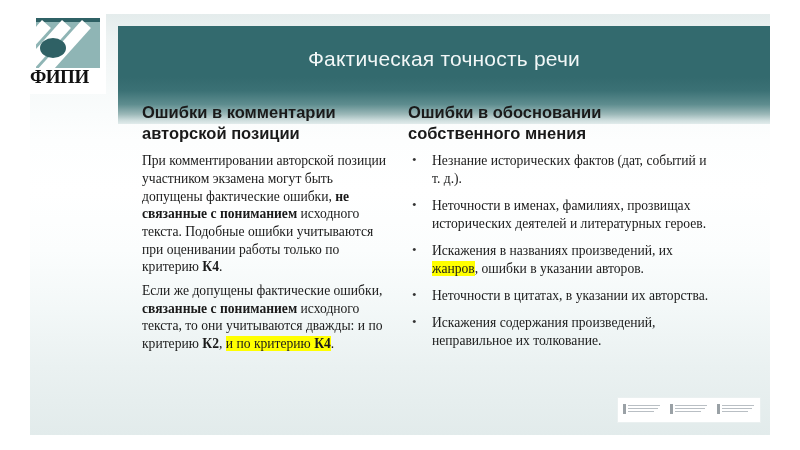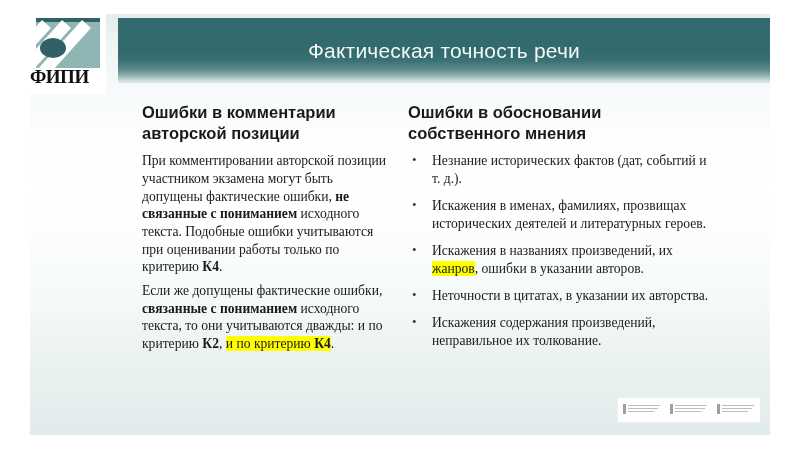--- a/index.html
+++ b/index.html
@@ -32,23 +32,23 @@
         #f3f8f8 70%,
         #eaf1f1 84%,
         #e2ebeb 100%);
     overflow: hidden;
   }
 
   
   .header-band {
     position: absolute;
     left: 88px;
-    top: 4px;
+    top: 12px;
     width: 652px;
-    height: 65px;
+    height: 98px;
     background: linear-gradient(180deg,
         #336a6e 0%,
         #336a6e 52%,
         #3b7175 66%,
         #5e8d8f 80%,
         #9bb8b8 90%,
         #ccdcdc 96%,
         #e2ecec 100%);
   }
   .header-title {
@@ -245,21 +245,21 @@
       <div id="left-paras">
           <p class="para">При комментировании авторской позиции участником экзамена могут быть допущены фактические ошибки, <b>не связанные с пониманием</b> исходного текста. Подобные ошибки учитываются при оценивании работы только по критерию <b>К4</b>.</p>
           <p class="para">Если же допущены фактические ошибки, <b>связанные с пониманием</b> исходного текста, то они учитываются дважды: и по критерию <b>К2</b>, <span class="hl">и по критерию </span><span class="hl"><b>К4</b></span>.</p>
         </div>
     </div>
 
     <div class="col col-right">
       <div class="col-heading">Ошибки в обосновании собственного мнения</div>
       <ul class="bullets" id="right-bullets">
           <li>Незнание исторических фактов (дат, событий и т. д.).</li>
-          <li>Искажения в именах, фамилиях, прозвищах исторических деятелей и литературных героев.</li>
+          <li>Неточности в именах, фамилиях, прозвищах исторических деятелей и литературных героев.</li>
           <li>Искажения в названиях произведений, их <span class="hl">жанров</span>, ошибки в указании авторов.</li>
           <li>Неточности в цитатах, в указании их авторства.</li>
           <li>Искажения содержания произведений, неправильное их толкование.</li>
         </ul>
     </div>
 
   </div>
 
   <div class="thumb-strip" id="thumb-strip">
       <div class="thumb-cell">

